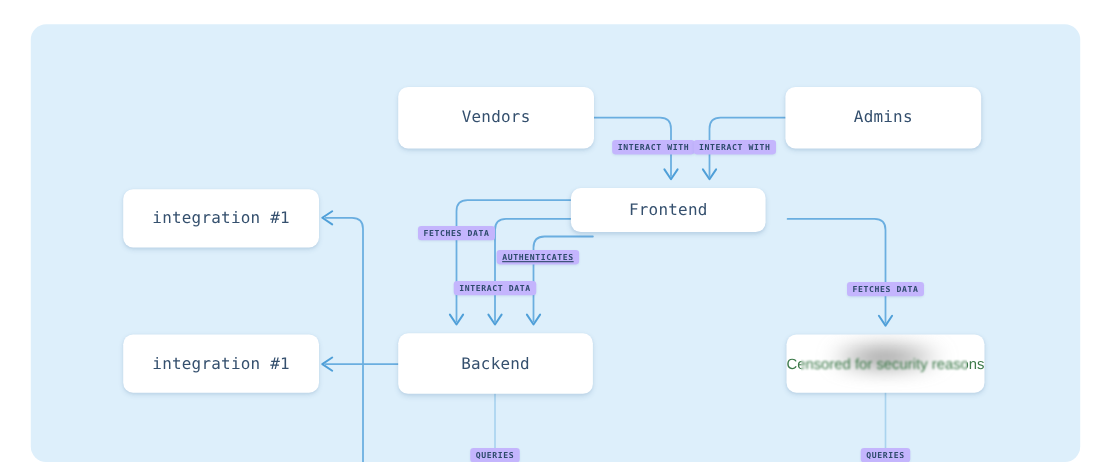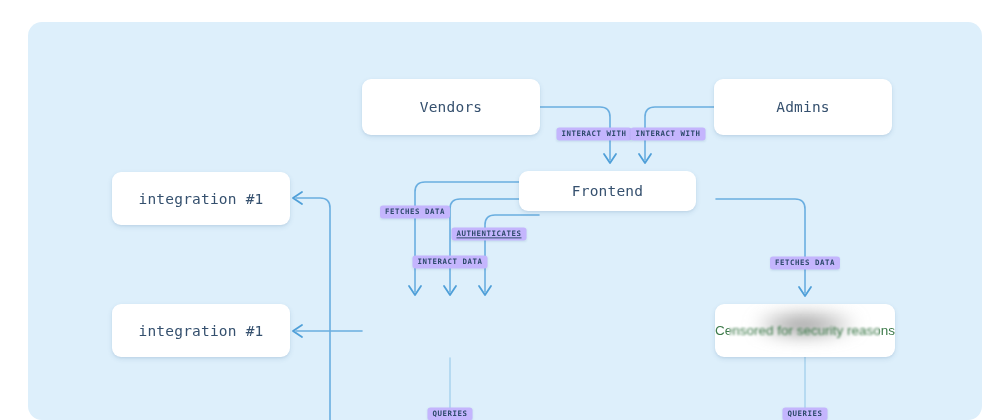--- a/index.html
+++ b/index.html
@@ -186,20 +186,23 @@
   </div>
 
   <div class="node" style="left:112px; top:172px; width:178px; height:53px;">
     <span class="node-label">integration #1</span>
   </div>
 
   <div class="node" style="left:112px; top:304px; width:178px; height:53px;">
     <span class="node-label">integration #1</span>
   </div>
 
+  <div class="node" style="left:362px; top:303px; width:177px; height:55px;">
+    <span class="node-label">Backend</span>
+  </div>
 
   <div class="node censored" style="left:715px; top:304px; width:180px; height:53px;">
     <span class="censor-smudge"></span>
     <span class="censor-text">Censored for security reasons</span>
     <span class="censor-blur-overlay"></span>
   </div>
 
   <div class="edge-label" style="left:594px; top:134px;">INTERACT WITH</div>
 
   <div class="edge-label" style="left:668px; top:134px;">INTERACT WITH</div>

